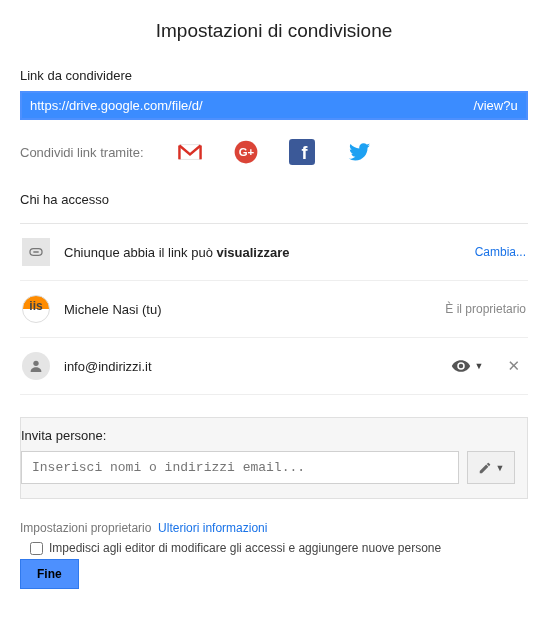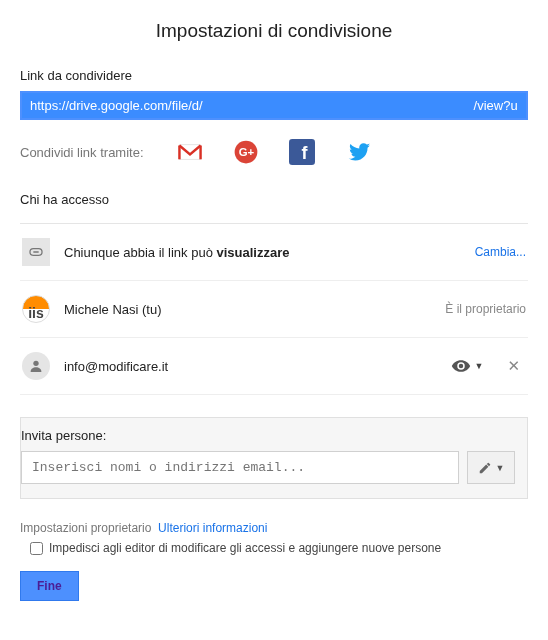--- a/index.html
+++ b/index.html
@@ -72,21 +72,21 @@
   .close-x { color:#888; cursor:pointer; font-size:15px; padding:0 6px;}
   .iis-avatar {
     width:28px; height:28px; border-radius:50%;
     background: linear-gradient(#ff8c00 50%, #fff 50%);
     border:1px solid #ddd;
     display:flex; align-items:center; justify-content:center;
     position:relative;
     flex-shrink:0;
   }
   .iis-avatar span {
-    position:absolute; bottom:1px; font-size:14px; font-weight:bold; color:#444;
+    position:absolute; bottom:9px; font-size:12px; font-weight:bold; color:#444;
   }
   .invite-box {
     margin-top: 22px;
     border: 1px solid #e0e0e0;
     background: #f6f6f6;
     padding: 10px 12px 14px 0;
   }
   .invite-box .lbl { font-size: 13px; color:#222; margin-bottom:8px; }
   .invite-row { display:flex; gap:8px; }
   .invite-input {
@@ -110,24 +110,23 @@
   .owner-settings {
     margin-top: 22px;
     font-size: 12px;
     color:#777;
   }
   .owner-settings .hdr { margin-bottom:6px; }
   .owner-settings a { color:#1a73e8; text-decoration:none; cursor:pointer;}
   .cb-row { display:flex; align-items:flex-start; gap:6px; margin:4px 0 4px 10px; color:#444; font-size:12px;}
   .cb-row input { margin-top:1px; }
   .done-btn {
-    margin-top: 12px;
     background:#4d90fe;
     border:1px solid #3079ed;
-    color:#4c1d95;
+    color:#000000;
     font-size:12px;
     font-weight:bold;
     padding:7px 16px;
     cursor:pointer;
   }
   .chev { font-size:9px; }
 </style>
 </head>
 <body>
 
@@ -190,21 +189,21 @@
   <div class="row-right">È il proprietario</div>
 </div>
 
 <div class="access-row">
   <div class="avatar-box round">
     <svg viewBox="0 0 24 24" width="16" height="16" fill="#777">
         <circle cx="12" cy="8" r="4"></circle>
         <path d="M4 20c0-3.3 3.6-6 8-6s8 2.7 8 6v1H4v-1z"></path>
       </svg>
   </div>
-  <div class="row-text">info@modificare.it</div>
+  <div class="row-text">info@indirizzi.it</div>
   <div class="row-right">
     <span class="eye-ctrl">
       <svg viewBox="0 0 24 24" width="20" height="20" fill="#555">
           <path d="M12 5C7 5 2.7 8.1 1 12c1.7 3.9 6 7 11 7s9.3-3.1 11-7c-1.7-3.9-6-7-11-7zm0 11.5A4.5 4.5 0 1 1 16.5 12 4.5 4.5 0 0 1 12 16.5zm0-7.2A2.7 2.7 0 1 0 14.7 12 2.7 2.7 0 0 0 12 9.3z"></path>
         </svg>
       <span class="chev">▼</span>
     </span>
     <span class="close-x">✕</span>
   </div>
 </div>

